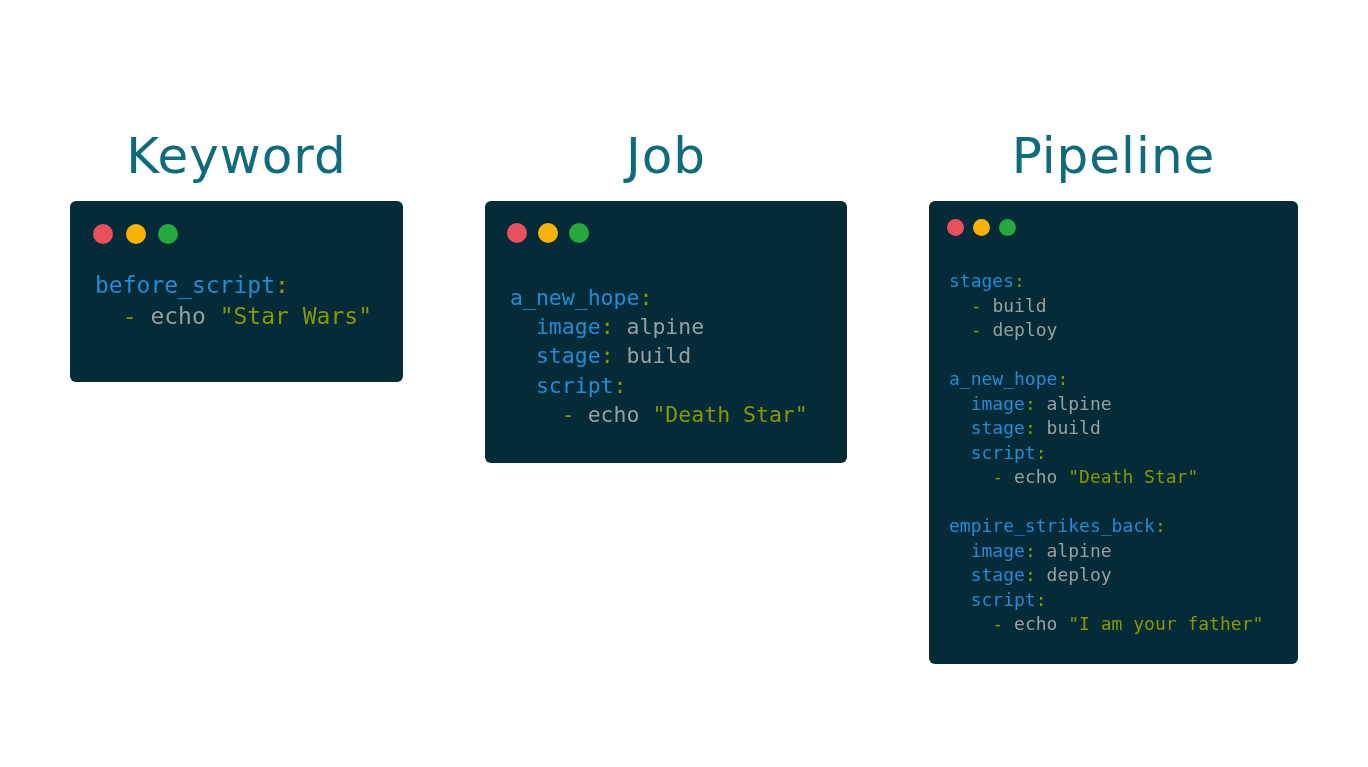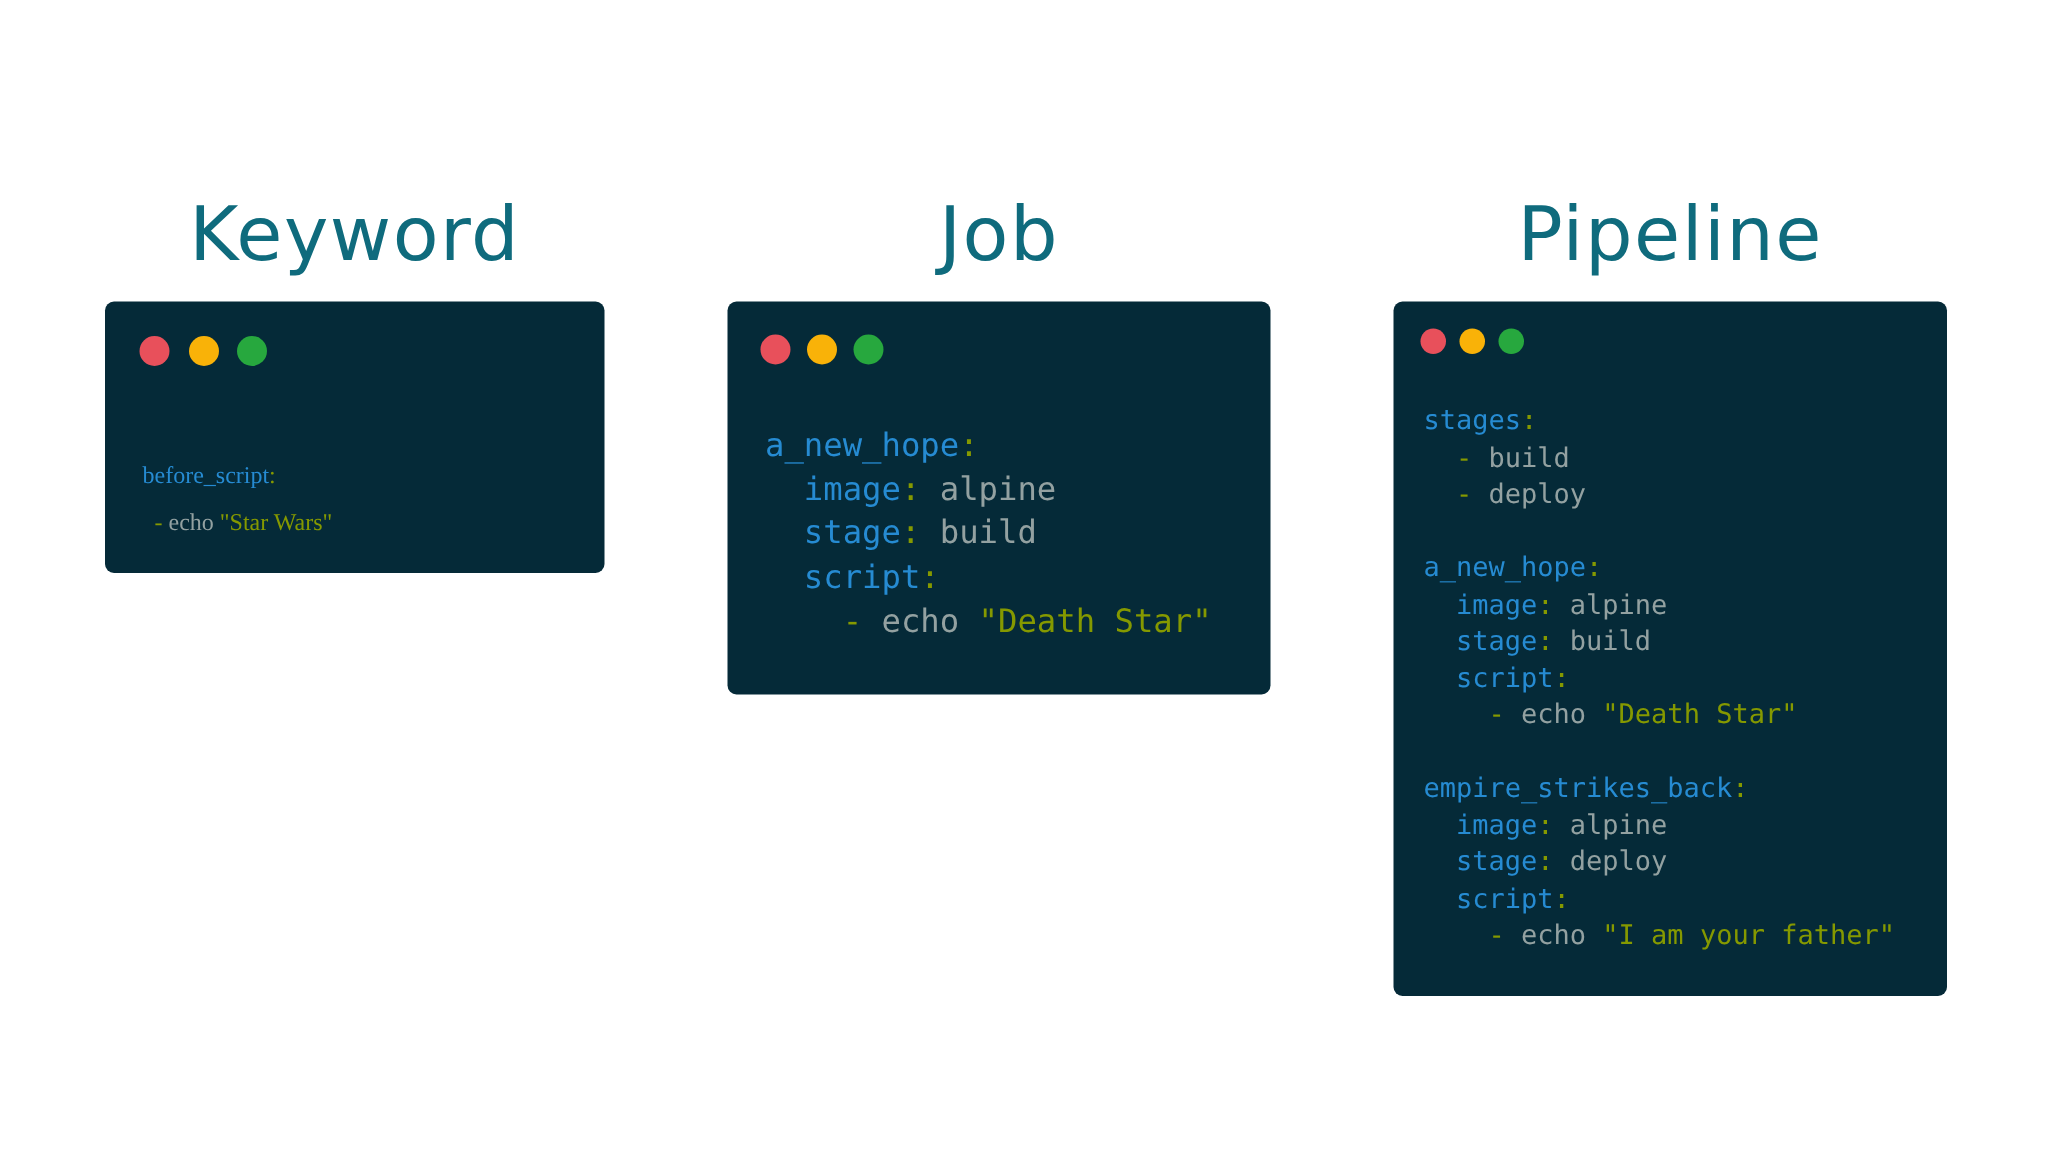--- a/index.html
+++ b/index.html
@@ -44,21 +44,21 @@
     }
     .line { display: block; height: 1em; }
     .k { color: #268bd2; }
     .p { color: #859900; }
     .v { color: #93a1a1; }
     .s { color: #859900; }
 
     
     #col1 { left: 70px; width: 333px; }
     #col1 .panel { left: 0; width: 333px; height: 181px; }
-    #col1 .code { left: 25px; top: 101px; font-size: 16px; font-family: Liberation Serif, serif; }
+    #col1 .code { left: 25px; top: 69px; font-size: 23px; }
     #col1 .code .line { height: 31px; line-height: 31px; }
     #col1 .dot { width: 20px; height: 20px; top: 23px; }
 
     
     #col2 { left: 485px; width: 362px; }
     #col2 .panel { left: 0; width: 362px; height: 262px; }
     #col2 .code { left: 25px; top: 82px; font-size: 21.5px; }
     #col2 .code .line { height: 29.2px; line-height: 29.2px; }
     #col2 .dot { width: 20px; height: 20px; top: 22px; }
 

